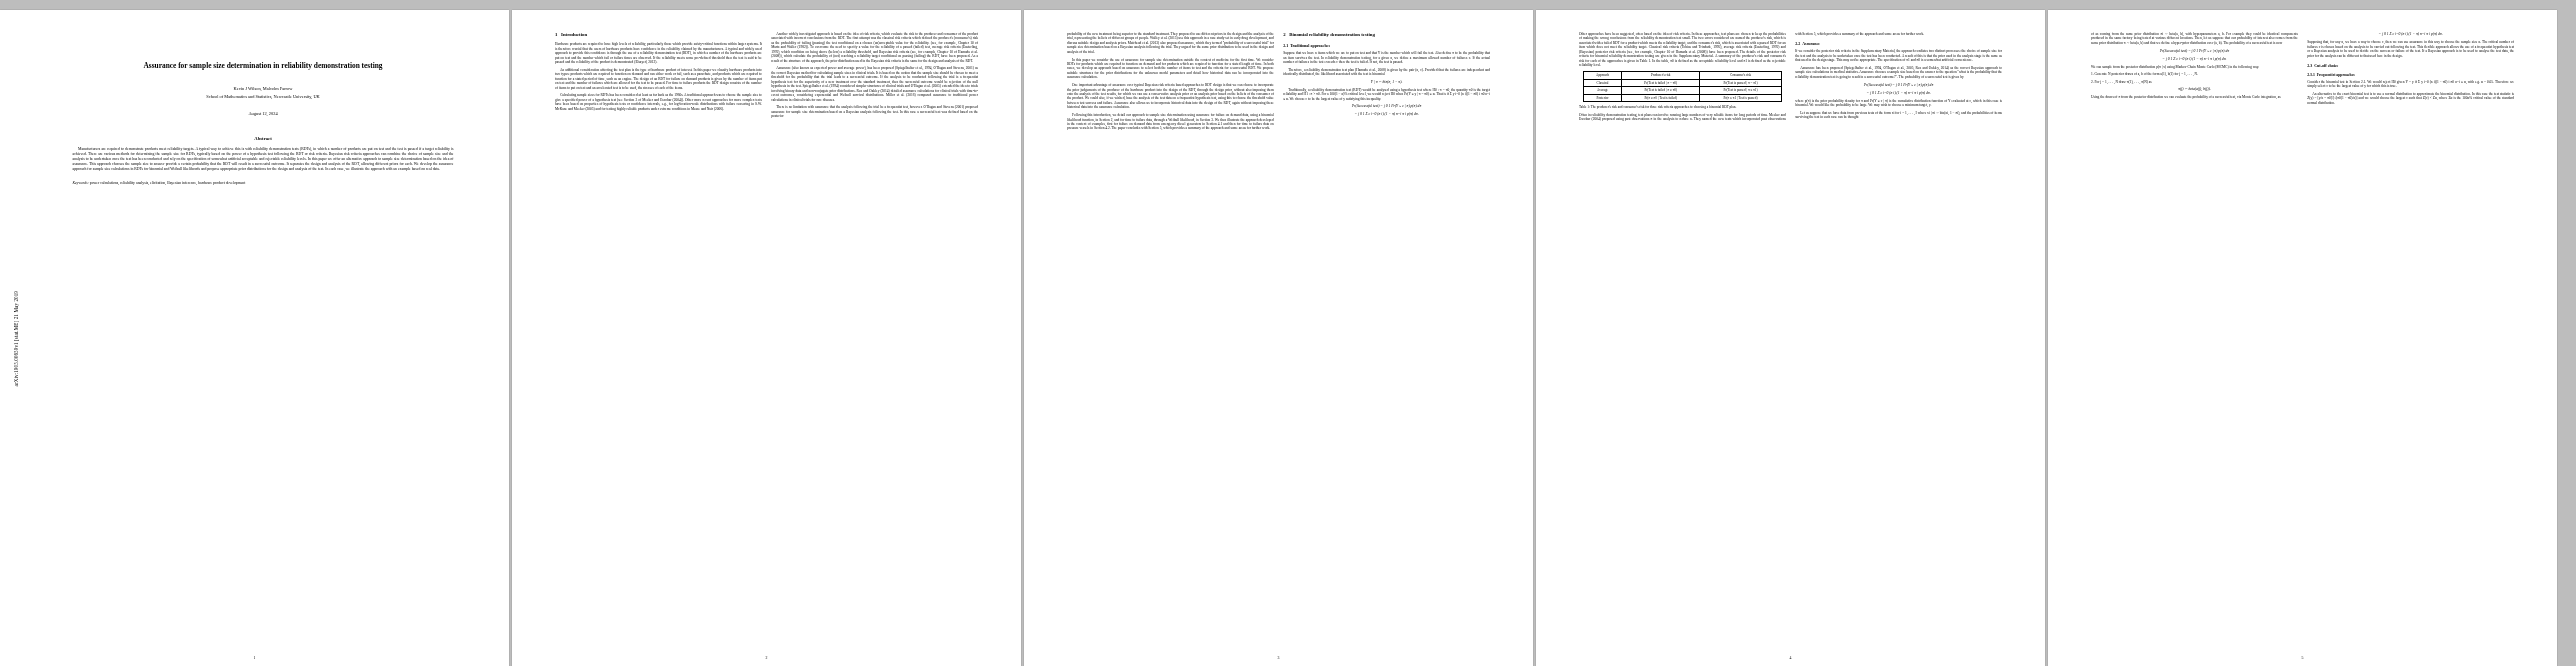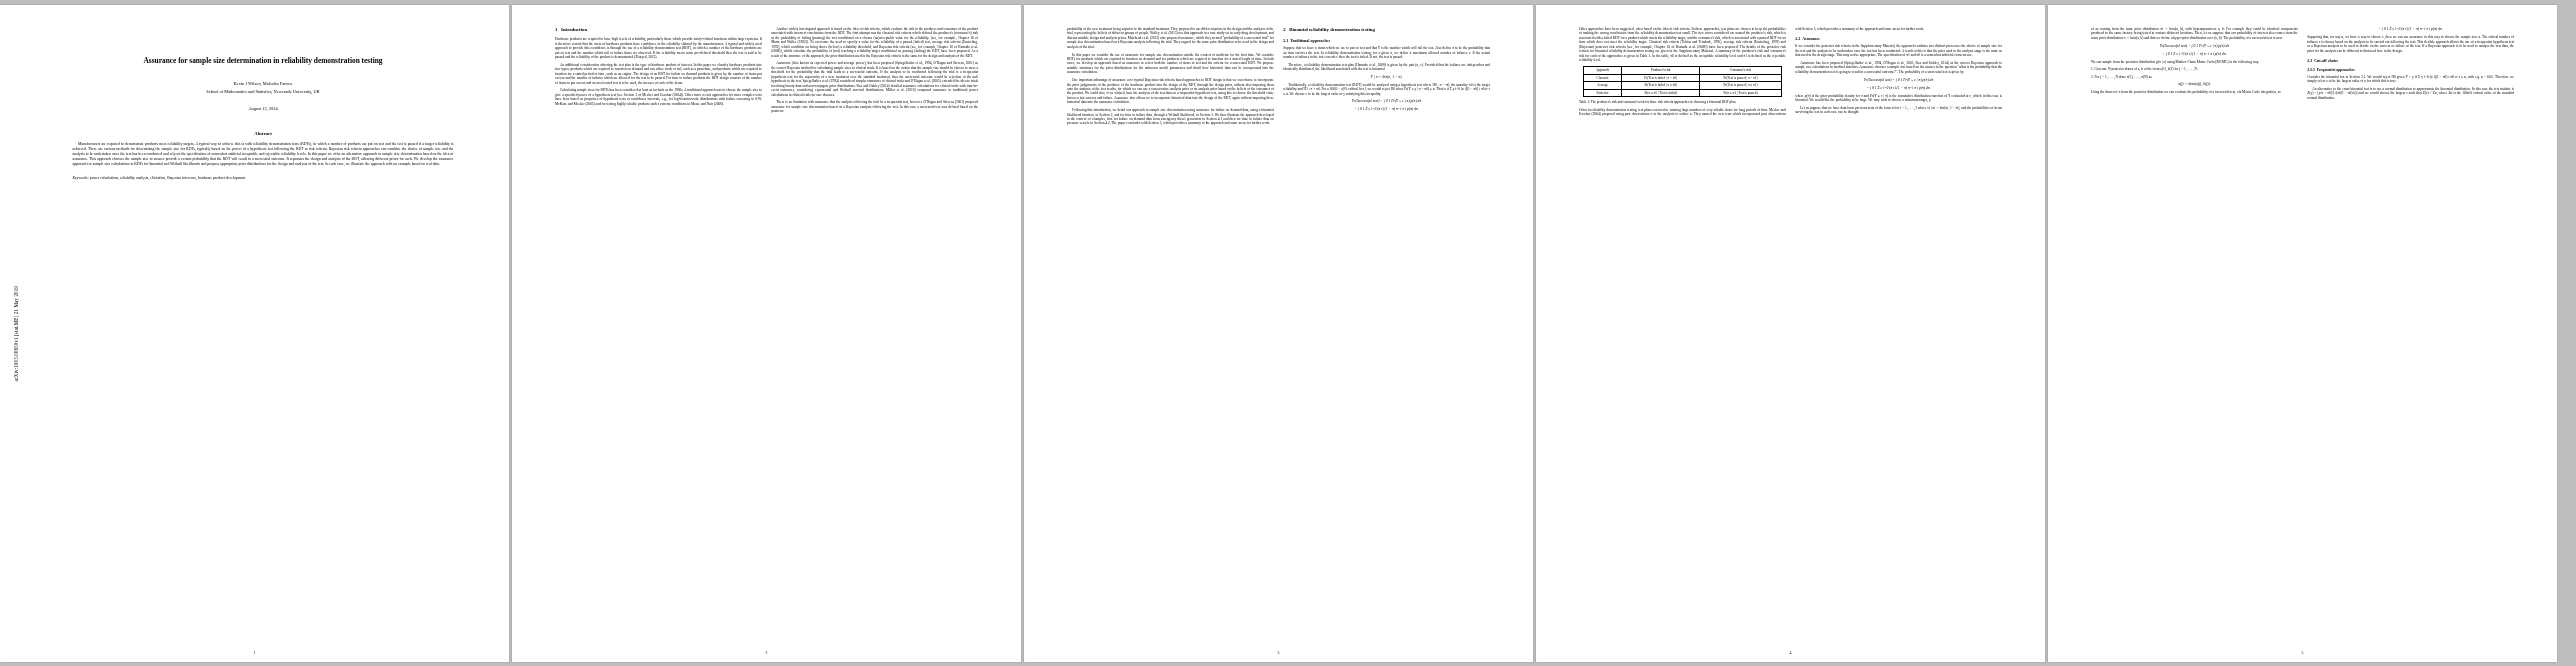--- a/index.html
+++ b/index.html
@@ -9,21 +9,21 @@
   }
   body {
     width: 2576px;
     height: 667px;
     font-family: "Liberation Serif", serif;
     overflow: hidden;
   }
   .sheet-row {
     display: flex;
     flex-direction: row;
-    align-items: center;
+    align-items: flex-end;
     gap: 3px;
     padding: 0;
     height: 667px;
   }
   .page {
     position: relative;
     background: #ffffff;
     height: 657px;
     width: 509px;
     box-shadow: 0 0 1.1px rgba(0,0,0,0.35);

